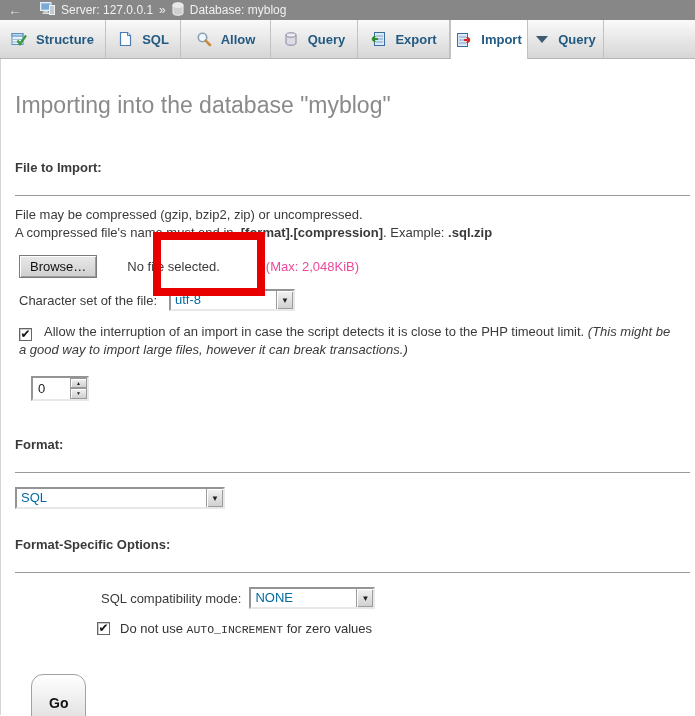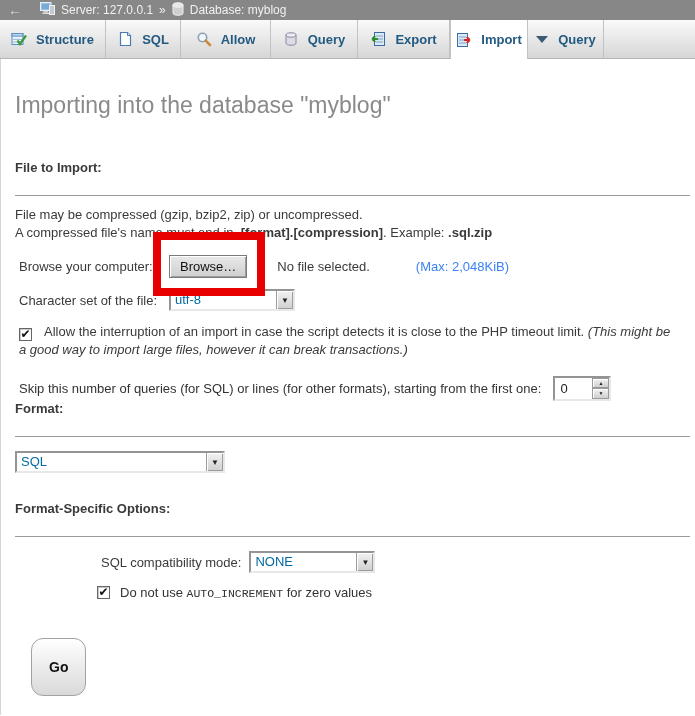--- a/index.html
+++ b/index.html
@@ -74,29 +74,29 @@
   .sec-h {
     margin: 0 5px 0 14px;
     font-size: 13px;
     font-weight: bold;
     color: #3a3a3a;
     padding-bottom: 20px;
     border-bottom: 1px solid #9a9a9a;
   }
   .mt-file { margin-top: 42px; }
   .mt-partial { margin-top: 26px; }
-  .mt-format { }
+  .mt-format { margin-top: 36px; }
   .mt-fso { margin-top: 28px; }
   .para { margin: 10px 14px 0 14px; line-height: 17px; color: #3a3a3a; }
   .para.tight { margin-top: 1px; }
   .row { display: flex; align-items: center; }
   .browse-row { margin: 12px 0 0 18px; position: relative; height: 26px; }
   .field-label { width: 150px; color: #3a3a3a; }
   .note-text { margin-left: 30px; color: #3a3a3a; }
-  .max-text { margin-left: 46px; color: #3b82f6; }
+  .max-text { margin-left: 46px; color: #ec4899; }
   .charset-row { margin: 10px 0 0 18px; height: 22px; }
   
   .win-btn {
     height: 23px;
     padding: 0 10px;
     background: linear-gradient(#e9e9e9, #cfcfcf);
     border: 1px solid #7b7b7b;
     box-shadow: inset 1px 1px 0 #ffffff, inset -1px -1px 0 #9c9c9c;
     font-family: "Liberation Sans", sans-serif;
     font-size: 13px;
@@ -312,41 +312,39 @@
 <div class="content">
 
   <h1 class="page-title">Importing into the database "myblog"</h1>
 
   
   <div class="sec-h mt-file">File to Import:</div>
   <div class="para">File may be compressed (gzip, bzip2, zip) or uncompressed.</div>
   <div class="para tight"><span>A compressed file's name must end in </span><span class="bold">.[format].[compression]</span><span>. Example: </span><span class="bold">.sql.zip</span></div>
 
   <div class="row browse-row">
-    <span class="field-label">Browse your computer:</span>
     <button class="win-btn">Browse…</button>
     <span class="note-text">No file selected.</span>
     <span class="max-text">(Max: 2,048KiB)</span>
     <div class="annotation-box"></div>
   </div>
 
   <div class="row charset-row">
     <span class="field-label">Character set of the file:</span>
     <div class="combo combo-charset">
       <span class="combo-value">utf-8</span>
       <span class="combo-arrow-btn">▼</span>
     </div>
   </div>
 
   
   <div class="partial-para">
     <span class="checkbox">✔</span><span>Allow the interruption of an import in case the script detects it is close to the PHP timeout limit. </span><span class="italic">(This might be a good way to import large files, however it can break transactions.)</span>
   </div>
   <div class="row skip-row">
-    <span>Skip this number of queries (for SQL) or lines (for other formats), starting from the first one:</span>
     <div class="spinner">
       <span class="spin-value">0</span>
       <span class="spin-btns">
         <span class="spin-btn">▲</span>
         <span class="spin-btn">▼</span>
       </span>
     </div>
   </div>
 
   

